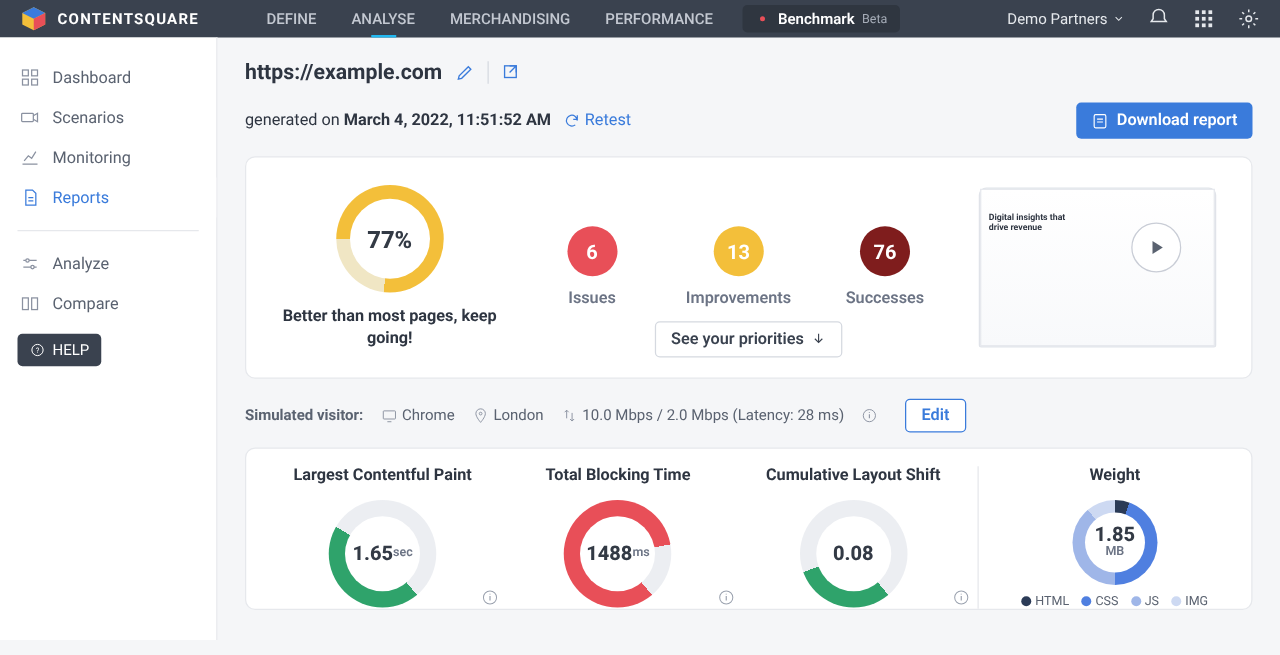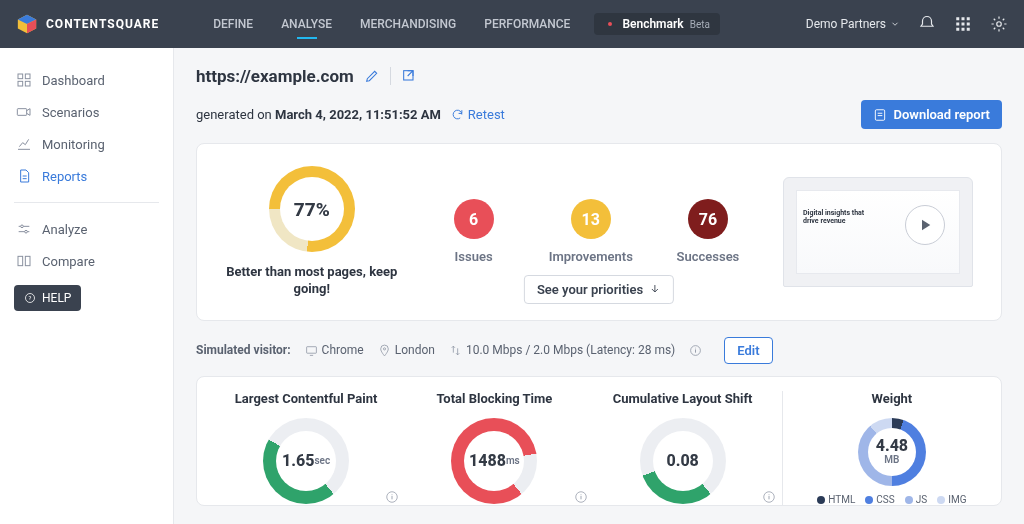--- a/index.html
+++ b/index.html
@@ -1,19 +1,19 @@
 <!DOCTYPE html>
 <html><head>
 <meta charset="utf-8">
 <style>
   * { box-sizing: border-box; margin: 0; padding: 0; }
   body { font-family: -apple-system, BlinkMacSystemFont, "Segoe UI", Roboto, sans-serif; font-size: 13px; color: #333a45; background: #f5f6f8; width: 1024px; height: 524px; overflow: hidden; }
 
   
-  .topbar { background: #3a424f; height: 48px; display: flex; align-items: center; padding: 0 16px; color: #d7dbe0; }
+  .topbar { background: #3a424f; height: 30px; display: flex; align-items: center; padding: 0 16px; color: #d7dbe0; }
   .logo-wrap { display: flex; align-items: center; gap: 8px; margin-right: 40px; }
   .logo-glyph { width: 22px; height: 22px; }
   .logo-text { font-weight: 700; letter-spacing: 1px; font-size: 12px; color: #fff; }
   .main-nav { display: flex; align-items: center; gap: 0; }
   .nav-item { padding: 0 14px; height: 42px; display: flex; align-items: center; font-size: 12px; font-weight: 500; color: #c3c8d1; cursor: pointer; position: relative; }
   .nav-item.active::after { content:""; position:absolute; bottom:6px; left:50%; transform:translateX(-50%); width:20px; height:2px; background:#22b8f0; }
   .benchmark-pill { background: #2f3640; border-radius: 4px; padding: 4px 10px; display: flex; align-items: center; gap: 6px; font-size: 12px; font-weight: 600; color: #fff; margin-left: 10px; cursor: pointer;}
   .beta-tag { font-size: 10px; font-weight: 400; color: #a6adb8; }
   .topbar-right { margin-left: auto; display: flex; align-items: center; gap: 18px; }
   .user-dd { font-size: 12px; color:#e5e8ec; cursor:pointer; display:flex; align-items:center; gap:4px;}
@@ -55,21 +55,21 @@
   .stat-circle { width:40px; height:40px; border-radius:50%; display:flex; align-items:center; justify-content:center; color:#fff; font-weight:700; font-size:16px;}
   .c-red { background:#e84f58; }
   .c-yellow { background:#f3bf3a; }
   .c-gray { background:#7f1d1d; }
   .stat-label { margin-top:10px; font-size:13px; color:#6c7485; font-weight:600;}
 
   .priorities-wrap { position:absolute; left:50%; transform:translateX(-50%); bottom:16px; }
   .priorities-btn { border:1px solid #d5d9e0; background:#fff; border-radius:4px; padding:6px 12px; font-size:13px; font-weight:600; color:#3a424f; display:flex; align-items:center; gap:6px; cursor:pointer;}
 
   .preview { margin-left:auto; width:190px; position:relative; }
-  .preview-laptop { width:190px; height:110px; background:#f0f1f4; border-radius:6px 6px 2px 2px; border:1px solid #e0e3e9; padding:12px; }
+  .preview-laptop { width:190px; height:128px; background:#f0f1f4; border-radius:6px 6px 2px 2px; border:1px solid #e0e3e9; padding:0; }
   .preview-screen { width:100%; height:100%; background:linear-gradient(#fff,#f8f9fb); border:1px solid #e7e9ee; position:relative; }
   .preview-text { position:absolute; left:6px; top:18px; font-size:7px; font-weight:700; color:#2e3541; width:70px; line-height:1.2;}
   .play { position:absolute; right:28px; top:28px; width:40px; height:40px; border-radius:50%; background:rgba(255,255,255,0.9); border:1px solid #c9cdd6; display:flex; align-items:center; justify-content:center; cursor:pointer;}
 
   
   .cond-row { display:flex; align-items:center; margin-top:16px; font-size:12px; color:#5a6270; gap:14px; }
   .cond-row .lbl { font-weight:700;}
   .cond-item { display:flex; align-items:center; gap:4px; }
   .small-btn { margin-left:auto; border:1px solid #3a7bdb; color:#3a7bdb; background:#fff; border-radius:4px; padding:5px 12px; font-size:13px; font-weight:600; cursor:pointer;}
   .small-btn + .small-btn { margin-left:8px; }
@@ -375,21 +375,21 @@
           <span class="info-ico"><svg width="14" height="14" viewBox="0 0 24 24">
                 <circle cx="12" cy="12" r="9" fill="none" stroke="#9aa1ae" stroke-width="1.4"></circle>
                 <path d="M12 10v6M12 7v1" stroke="#9aa1ae" stroke-width="1.6"></path>
               </svg></span>
         </div>
 
         <div class="metric sep">
           <div class="metric-title">Weight</div>
           <div class="weight-pie">
             <div class="weight-inner">
-              <span class="gauge-val">4.48</span>
+              <span class="gauge-val">1.85</span>
               <span class="gauge-unit">MB</span>
             </div>
           </div>
           <div class="legend">
             <span><span class="dot lg1"></span><span>HTML</span></span>
             <span><span class="dot lg2"></span><span>CSS</span></span>
             <span><span class="dot lg3"></span><span>JS</span></span>
             <span><span class="dot lg4"></span><span>IMG</span></span>
           </div>
         </div>

